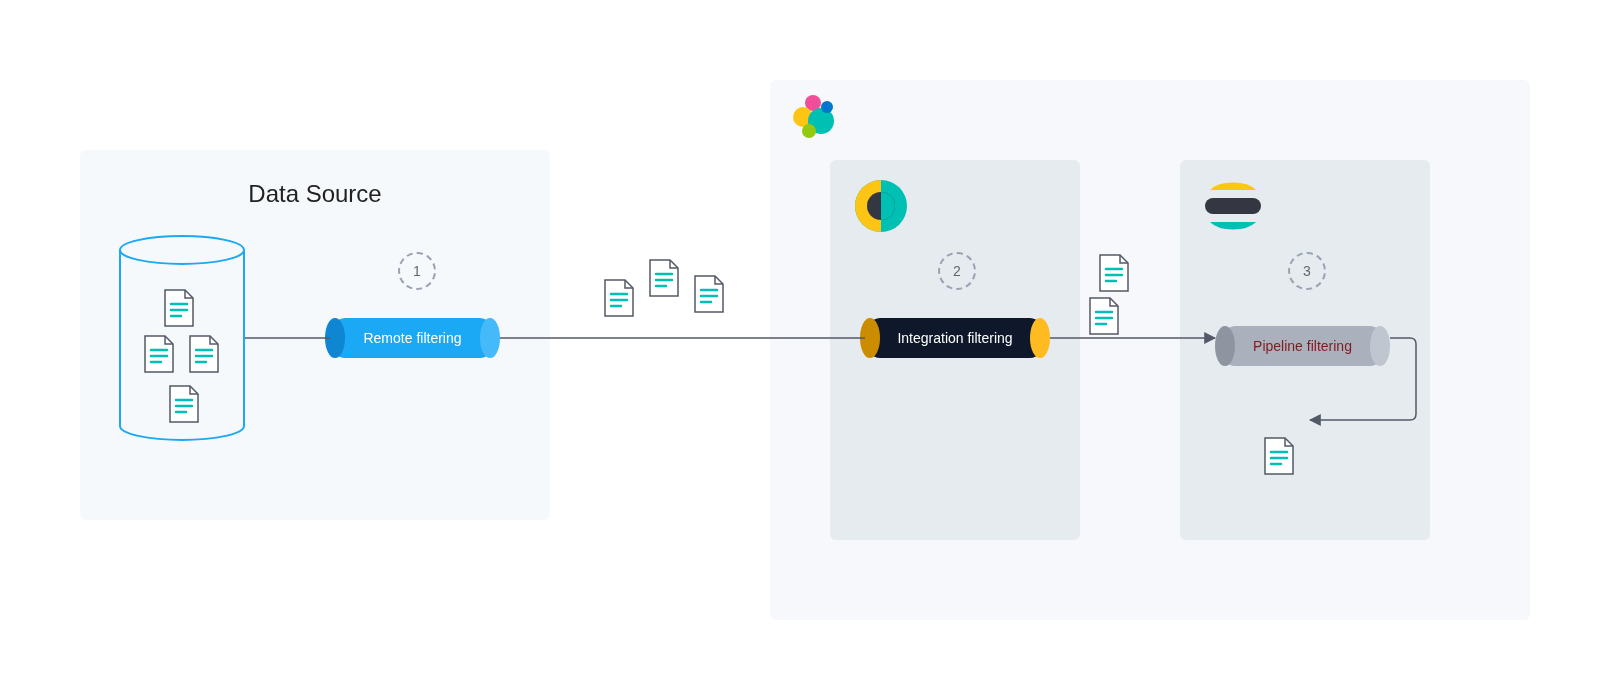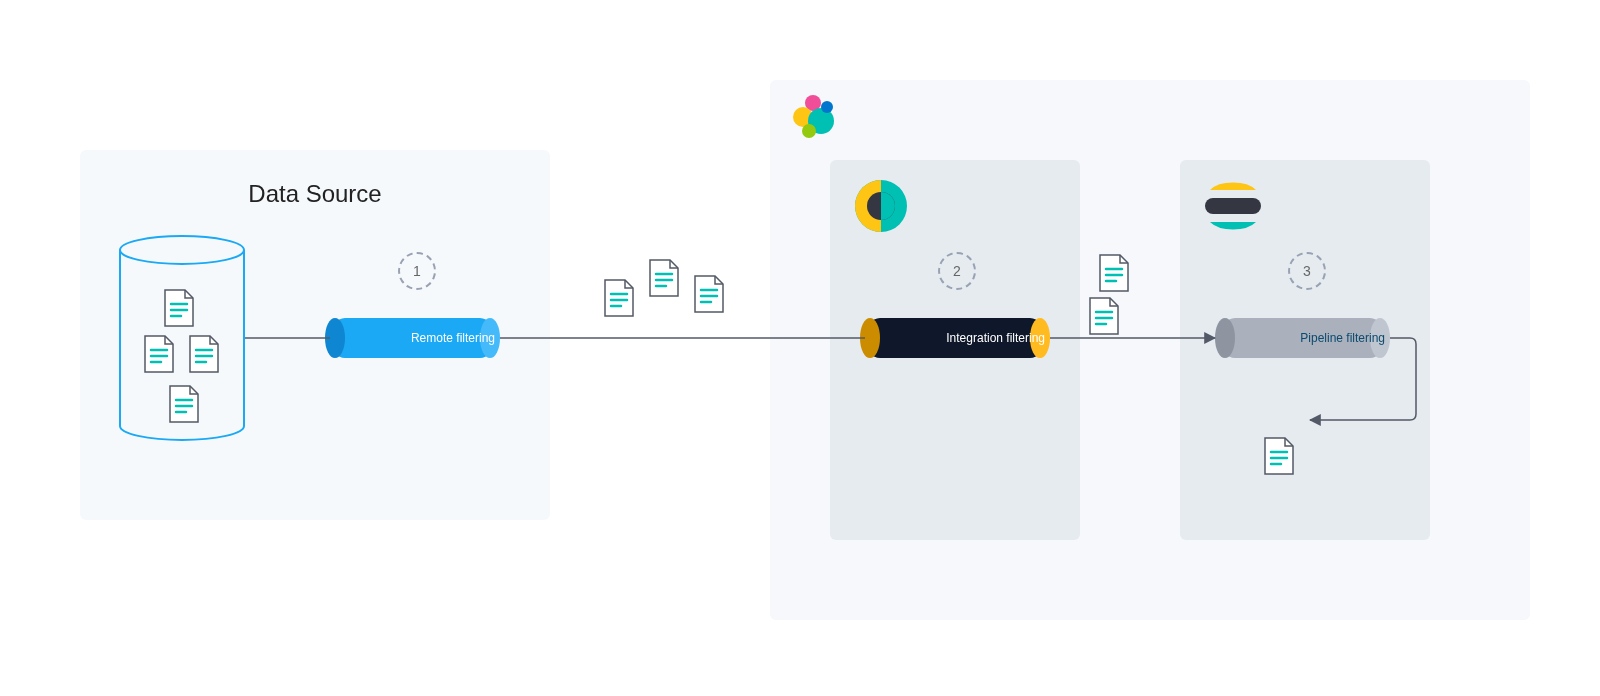--- a/index.html
+++ b/index.html
@@ -59,25 +59,25 @@
     font-size: 24px;
     font-weight: 400;
     color: #222;
   }
 
   
   .pipe {
     position: absolute;
     height: 40px;
     color: #ffffff;
-    font-size: 12px;
+    font-size: 14px;
     font-weight: 500;
     display: flex;
     align-items: center;
-    justify-content: flex-end;
+    justify-content: center;
     border-radius: 15px / 20px;
   }
   .pipe::before,
   .pipe::after {
     content: "";
     position: absolute;
     top: 0;
     width: 20px;
     height: 40px;
     border-radius: 50%;
@@ -94,21 +94,21 @@
   .pipe-amber::after  { background: #ffbb1f; }
 
   .pipe-gray   { background: #aab1bd; color:#333; }
   .pipe-gray::before { background: #8e95a1; }
   .pipe-gray::after  { background: #c0c6d0; }
 
   .pipe-label { position: relative; z-index: 2; }
 
   .pipe1 { left: 330px;  top: 318px; width: 165px; }
   .pipe2 { left: 865px;  top: 318px; width: 180px; }
-  .pipe3 { left: 1220px; top: 318px; width: 165px; color:#0c4a6e;}
+  .pipe3 { left: 1220px; top: 326px; width: 165px; color:#7f1d1d;}
 
   
   .step-badge {
     position: absolute;
     width: 34px;
     height: 34px;
     border: 2px dashed #98a2b3;
     border-radius: 50%;
     display: flex;
     align-items: center;

